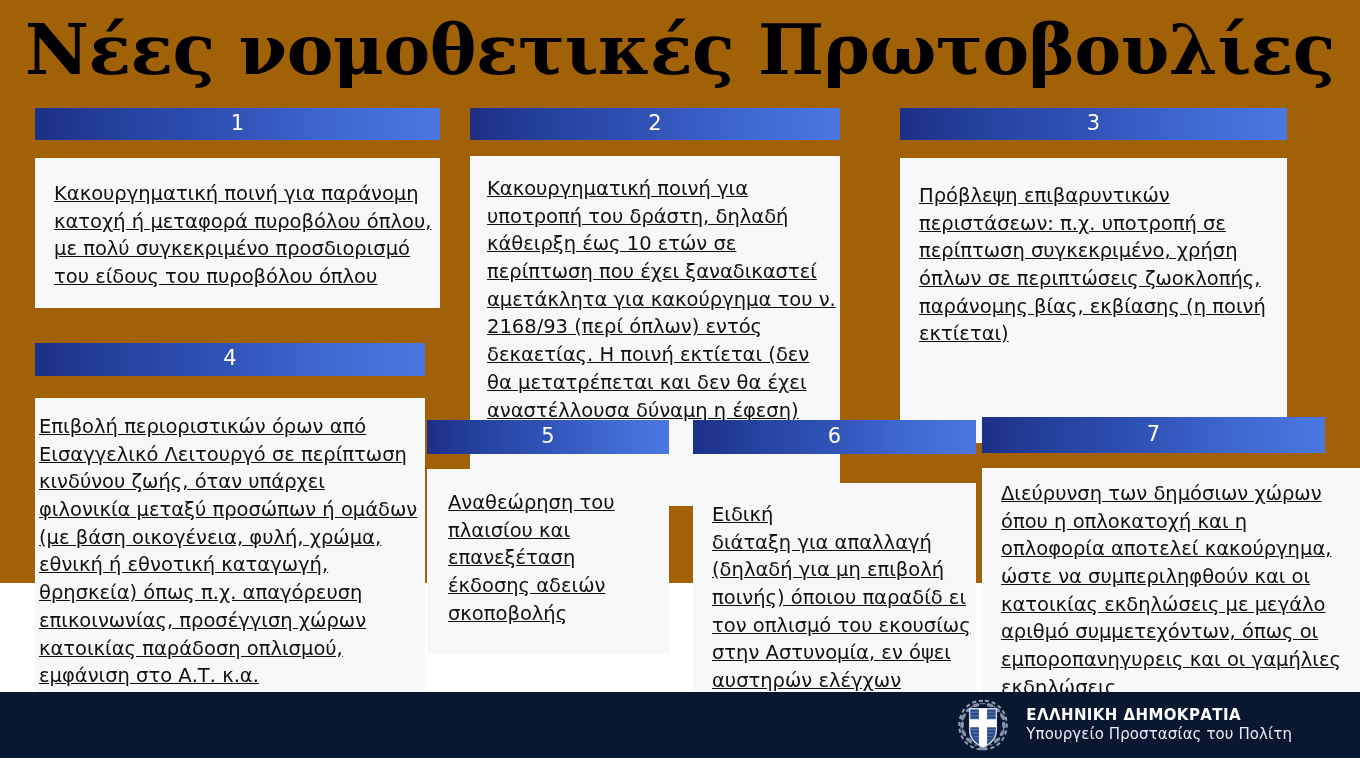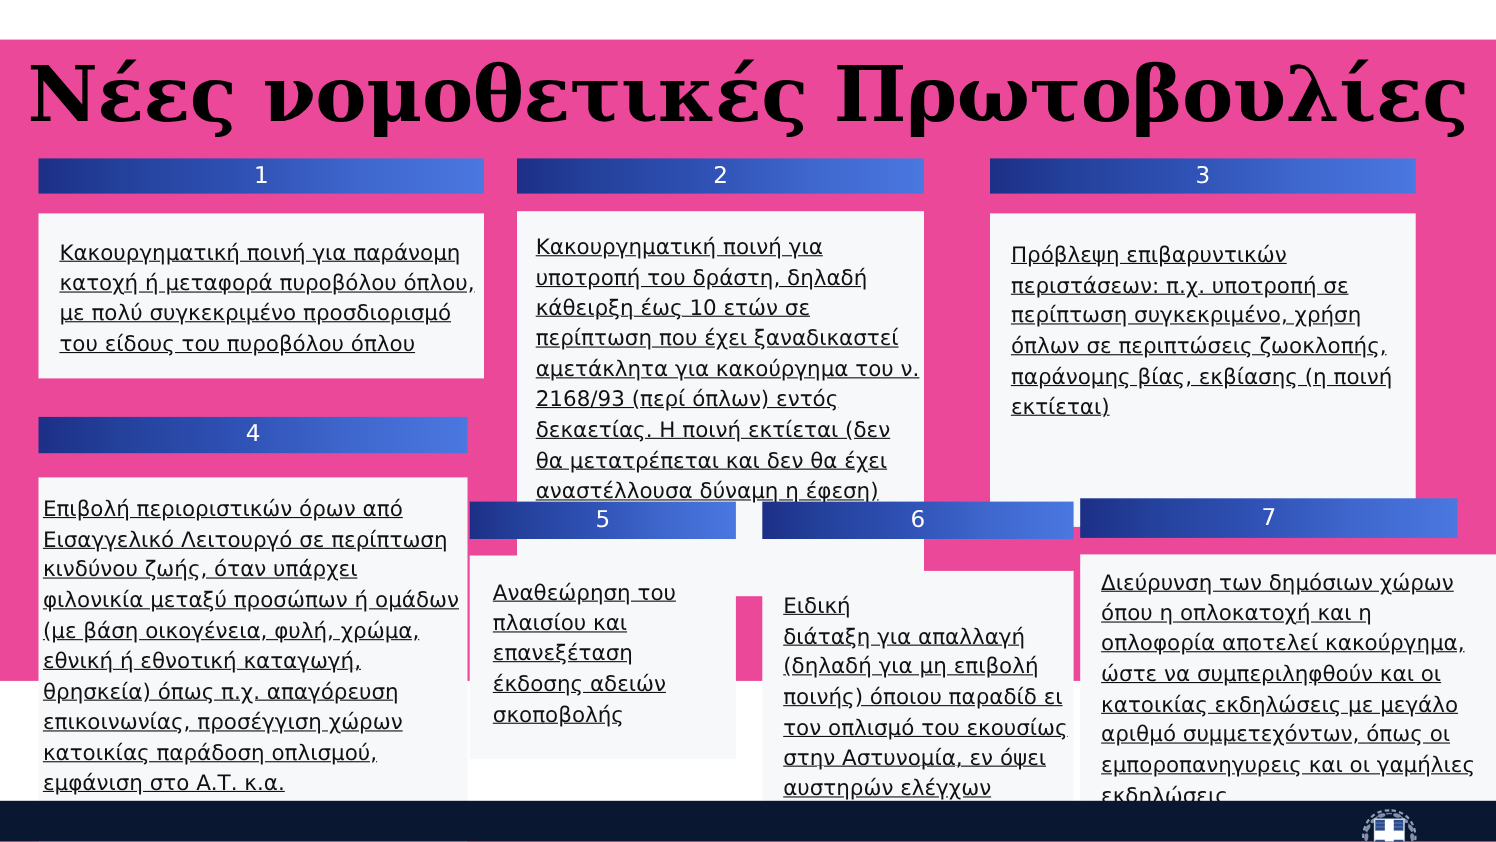--- a/index.html
+++ b/index.html
@@ -2,21 +2,21 @@
 <html><head>
 <meta charset="utf-8">
 <style>
   html,body{margin:0;padding:0;}
   body{
     width:1360px;height:765px;
     background:#FFFFFF;
     font-family:"DejaVu Sans","Liberation Sans",sans-serif;
     overflow:hidden;position:relative;
   }
-  .slide{position:absolute;left:0;top:0;width:1360px;height:583px;background:#ec4899;margin-top:36px;}
+  .slide{position:absolute;left:0;top:0;width:1360px;height:583px;background:#a16207;}
 
   
   .title{
     position:absolute;left:0;top:2px;width:1360px;height:96px;
     text-align:center;
     font-family:"DejaVu Serif","Liberation Serif",serif;
     font-weight:bold;
     font-size:70px;
     line-height:96px;
     color:#000000;
@@ -177,17 +177,21 @@
             <line x1="29" y1="52" x2="71" y2="52"></line>
             <line x1="30" y1="58" x2="70" y2="58"></line>
             <line x1="32" y1="64" x2="68" y2="64"></line>
             <line x1="35" y1="70" x2="65" y2="70"></line>
             <line x1="39" y1="76" x2="61" y2="76"></line>
           </g>
 
           <path d="M43 22 H57 V40 H73 V54 H57 V85 L50 88 L43 85 V54 H27 V40 H43 Z" fill="#FFFFFF"></path>
         </svg>
       </span>
+      <span class="footer-text">
+        <span class="footer-line1">ΕΛΛΗΝΙΚΗ ΔΗΜΟΚΡΑΤΙΑ</span>
+        <span class="footer-line2">Υπουργείο Προστασίας του Πολίτη</span>
+      </span>
     </div>
   </div>
   <div class="footer-strip"></div>
 
 </div>
 
 </body></html>

